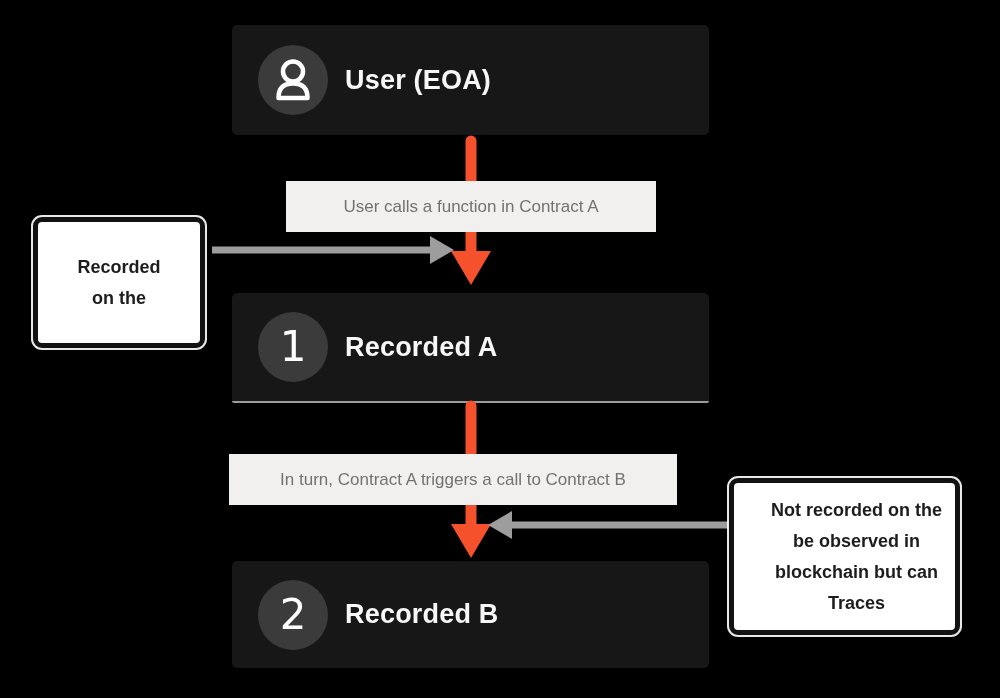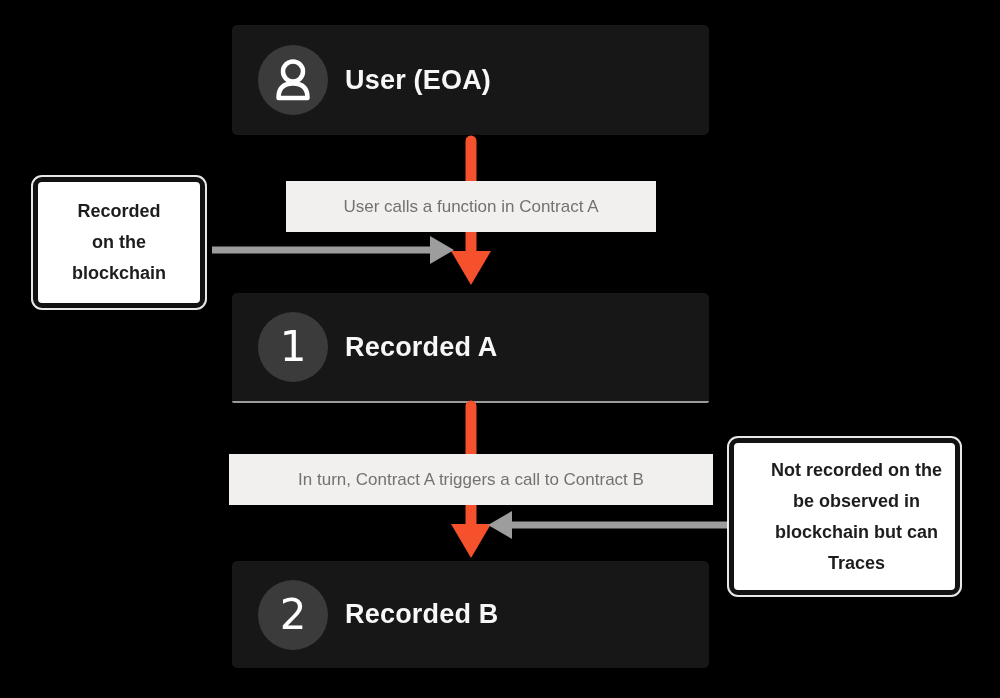--- a/index.html
+++ b/index.html
@@ -61,34 +61,35 @@
     background: #f1f0ee;
     color: #73726f;
     font-size: 17px;
     text-align: center;
     display: flex;
     align-items: center;
     justify-content: center;
     white-space: nowrap;
   }
   #label-step1 { left: 286px; top: 181px; width: 370px; height: 51px; }
-  #label-step2 { left: 229px; top: 454px; width: 484px; height: 51px; }
+  #label-step2 { left: 229px; top: 454px; width: 448px; height: 51px; }
 
   
   .note {
     position: absolute;
     background: #ffffff;
     border: 5px solid #121212;
     border-radius: 9px;
     box-shadow: 0 0 0 2px rgba(252,252,252,0.92);
     display: flex;
     flex-direction: column;
     align-items: center;
     justify-content: center;
     box-sizing: border-box;
+    margin-top: 40px;
   }
   .note .note-line {
     color: #1d1d1d;
     font-size: 18px;
     font-weight: 800;
     line-height: 31px;
     white-space: nowrap;
   }
   #note-left  { left: 33px;  top: 177px; width: 172px; height: 131px; }
   #note-right { left: 729px; top: 438px; width: 231px; height: 157px; padding-left: 24px; }
@@ -120,21 +121,20 @@
   <svg class="arrow-svg" id="flow-arrow-1" width="62" height="158" viewBox="0 0 62 158">
     <line x1="31" y1="8" x2="31" y2="120" stroke-width="11" stroke-linecap="round" stroke="#f4512c"></line>
     <polygon points="11,118 51,118 31,152" fill="#f4512c"></polygon>
   </svg>
 
   <div class="flow-label" id="label-step1">User calls a function in Contract A</div>
 
   <div class="note" id="note-left">
     <div class="note-line">Recorded</div>
     <div class="note-line">on the</div>
-    <div class="note-line">blockchain</div>
   </div>
 
   <svg class="arrow-svg" id="note-arrow-left" width="250" height="36" viewBox="0 0 250 36">
     <line x1="4" y1="18" x2="222" y2="18" stroke-width="7" stroke="#9d9d9d"></line>
     <polygon points="222,4 222,32 246,18" fill="#9d9d9d"></polygon>
   </svg>
 
   <div class="node" id="contract-a">
     <div class="badge" style="top:19px;">
       <span class="num">1</span>

